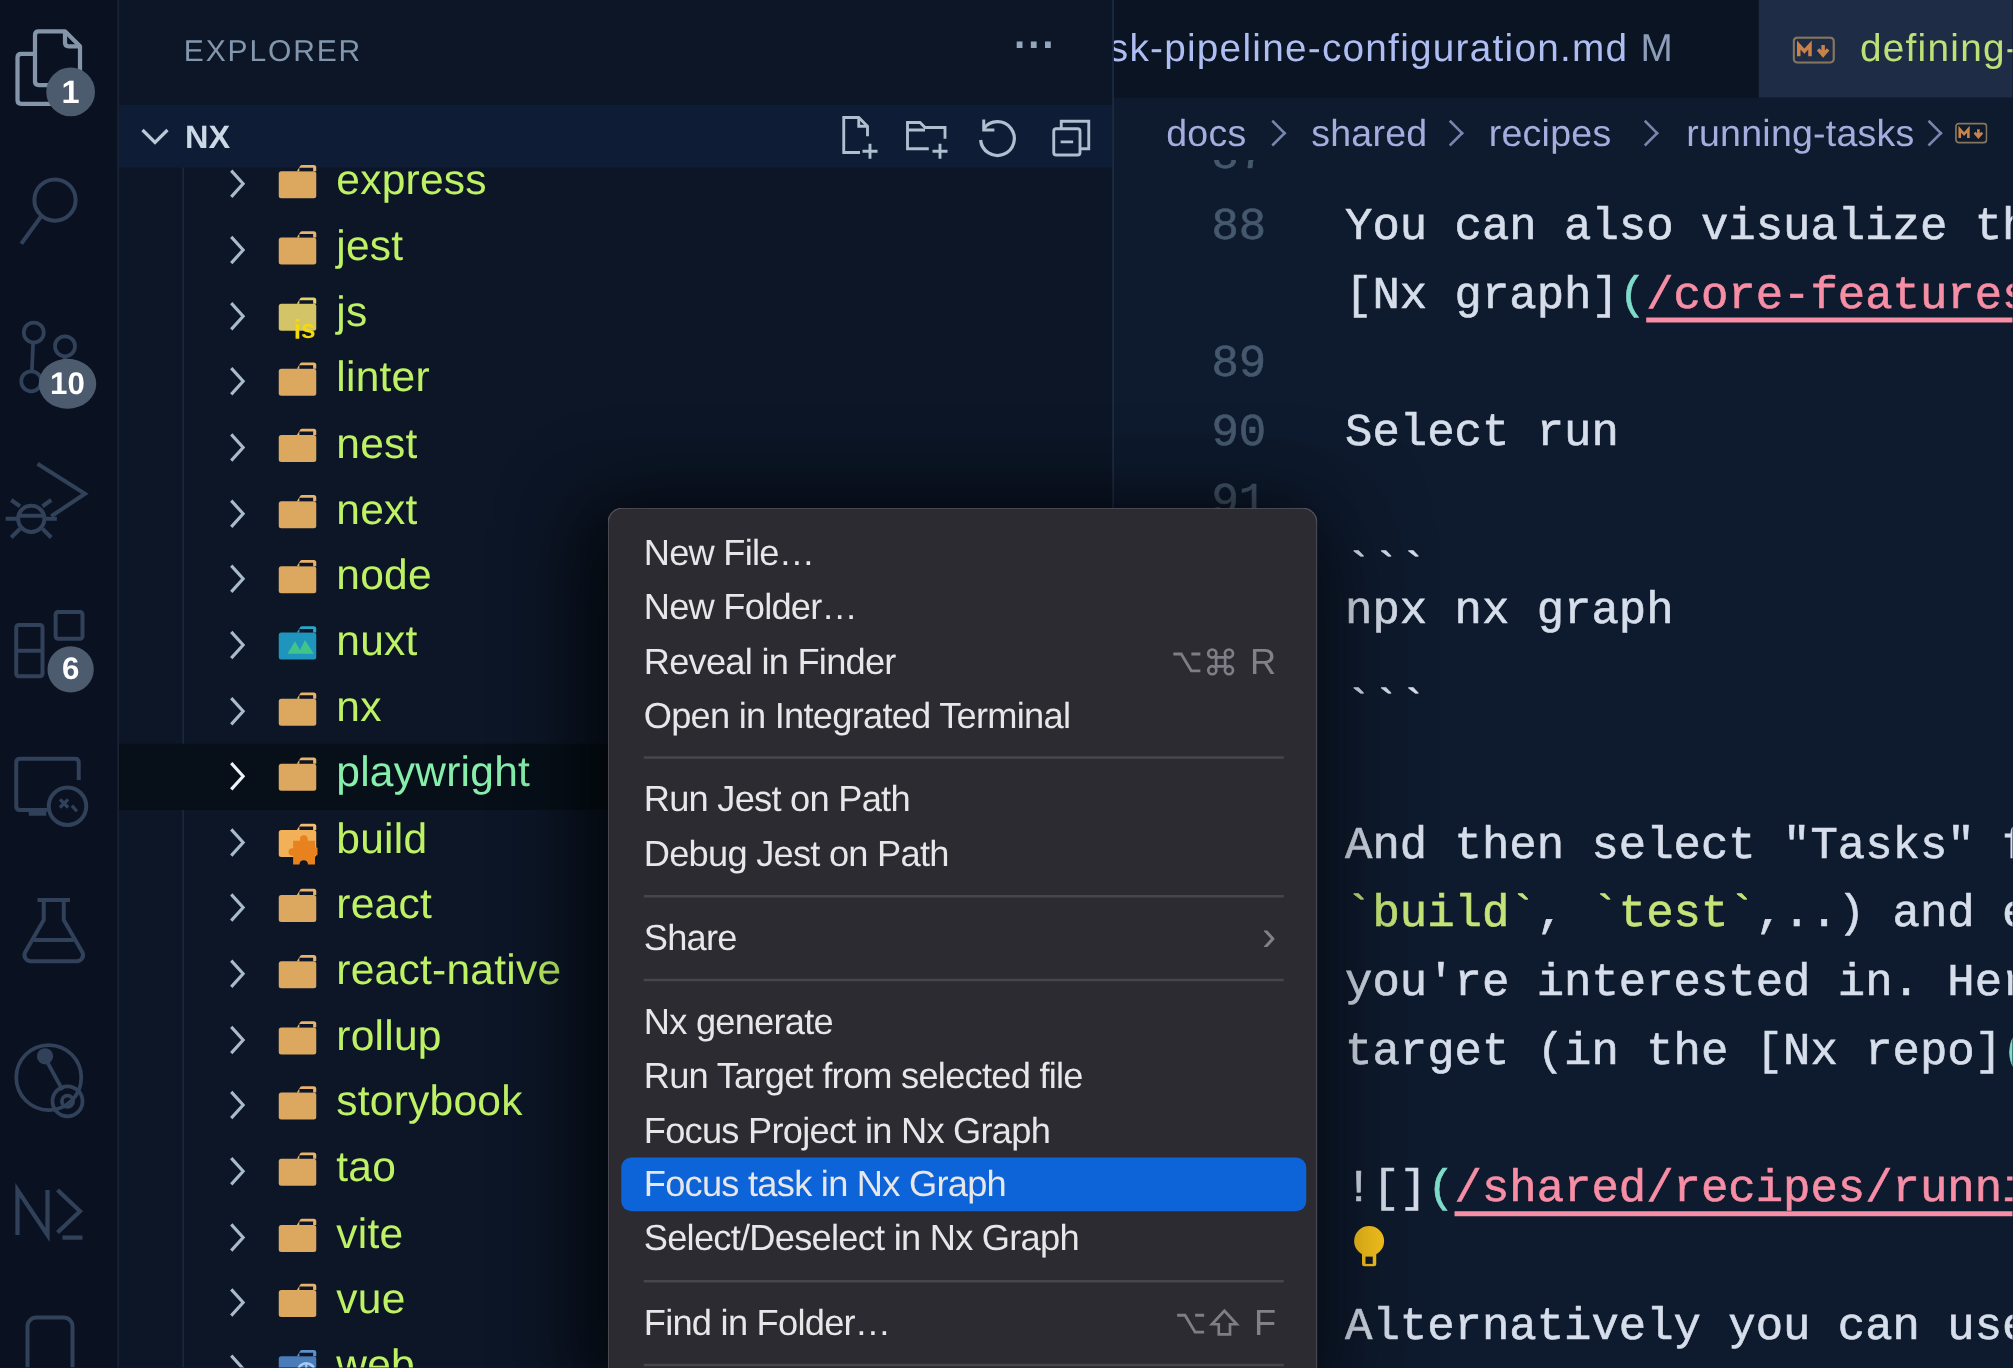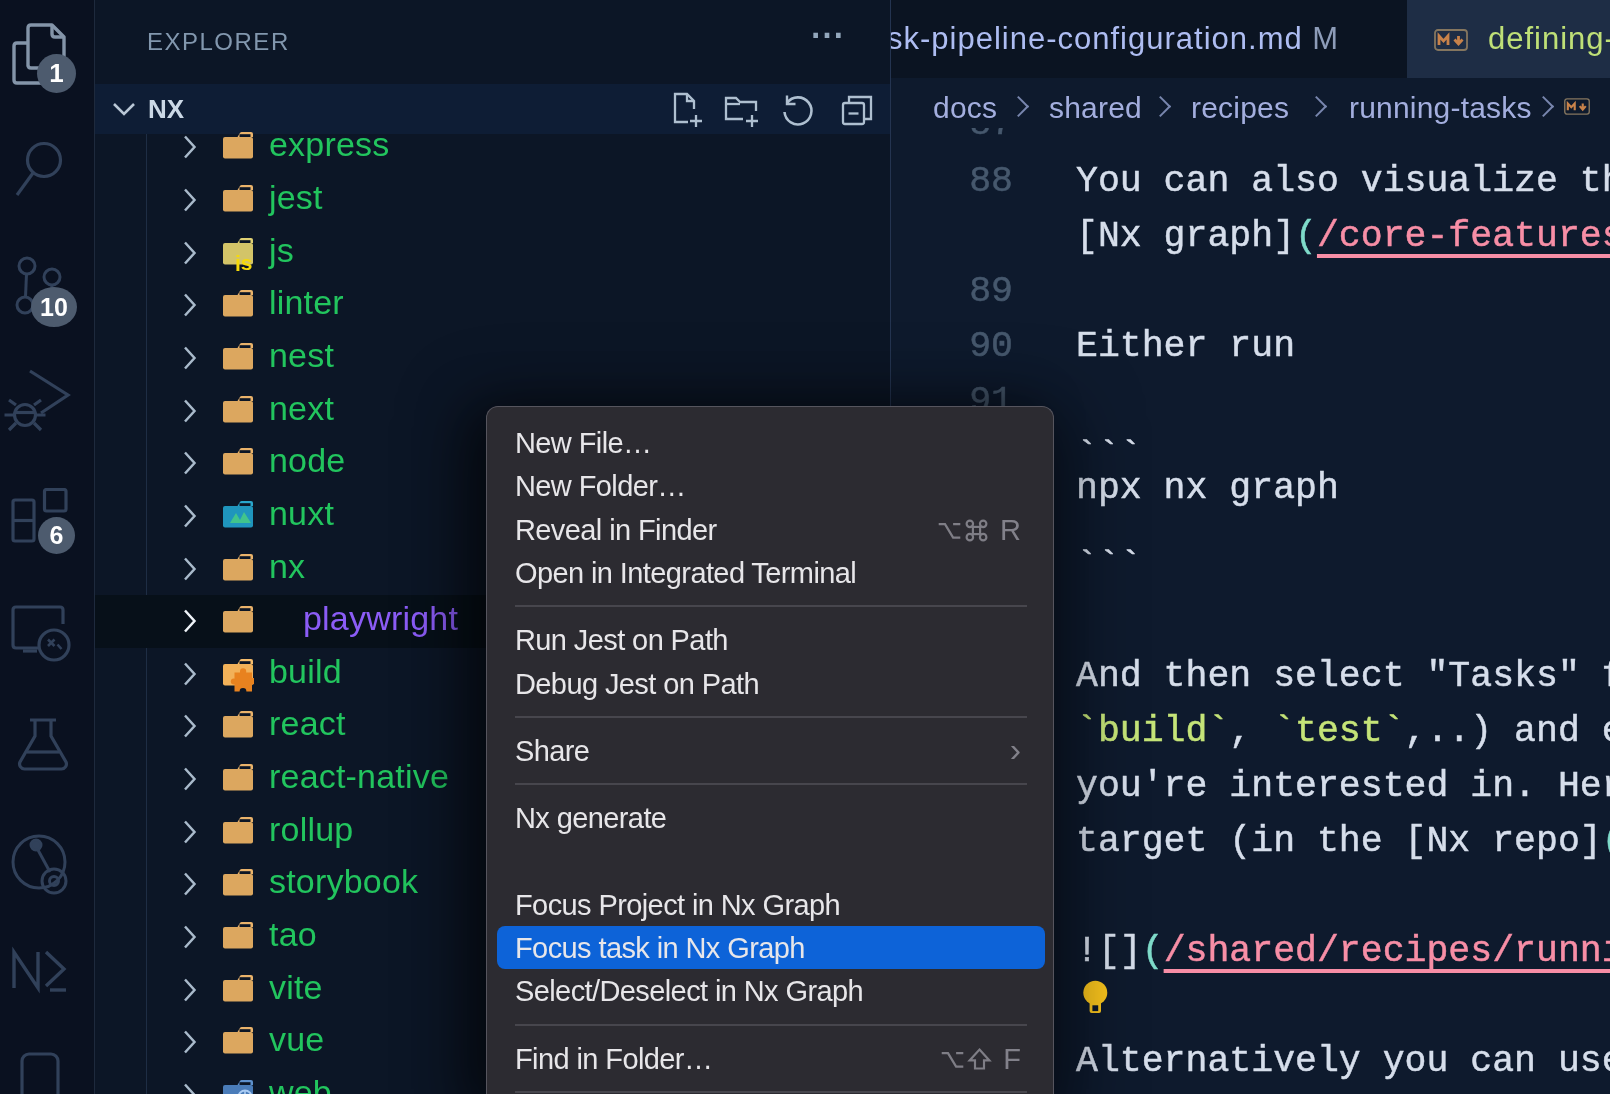--- a/index.html
+++ b/index.html
@@ -20,23 +20,23 @@
   #expl-dots { position:absolute; left:715px; top:14px; font-size:34px;
     color:#93a7bc; letter-spacing:3px; font-weight:bold; }
   #nxheader { position:absolute; left:0; top:84px; width:795px; height:50px;
     background:#0e1d35; }
   #nxheader .nxlab { position:absolute; left:53px; top:10px; font-size:26px;
     font-weight:bold; color:#cbd8e6; }
   .treerow { position:absolute; left:0; width:795px; height:53px; }
   .treerow .chev { position:absolute; left:87px; top:12px; }
   .treerow .ficon { position:absolute; left:127px; top:10px; }
   .treerow .lab { position:absolute; left:174px; top:4px; font-size:34px;
-    letter-spacing:0.2px; color:#22c55e; }
+    letter-spacing:0.2px; color:#bef264; }
   .treerow.sel { background:#071019; }
-  .treerow.sel .lab { color:#8b5cf6;margin-left:34px; }
+  .treerow.sel .lab { color:#86efac; }
   #indent-guide { position:absolute; left:51px; top:134px; width:1px; height:960px;
     background:#1e2d44; }
   
   #editor { position:absolute; left:890px; top:0; width:720px; height:1094px;
     background:#0e1a2d; overflow:hidden; border-left:1px solid #243450; }
   #tabbar { position:absolute; left:0; top:0; width:720px; height:78px; background:#0b1422; }
   #tab1 { position:absolute; left:0; top:0; width:516px; height:78px; background:#0b1422;
     overflow:hidden; }
   #tab1 .t { position:absolute; left:-4px; top:21px; font-size:31px; color:#aebdf2;
     white-space:pre; letter-spacing:1px; }
@@ -329,21 +329,21 @@
 </div>
 
 <div id="editor">
   <div id="codearea">
       <div class="gut" style="top:96.5px">87</div>
       <div class="gut" style="top:153.5px">88</div>
       <div class="codeline" style="top:153.5px">You can also visualize th</div>
       <div class="codeline" style="top:208.5px">[Nx graph]<span class="teal">(</span><span class="lnk">/core-features</span></div>
       <div class="gut" style="top:263.5px">89</div>
       <div class="gut" style="top:318.5px">90</div>
-      <div class="codeline" style="top:318.5px">Either run</div>
+      <div class="codeline" style="top:318.5px">Select run</div>
       <div class="gut" style="top:373.5px">91</div>
       <div class="codeline" style="top:428.5px">```</div>
       <div class="codeline" style="top:461px">npx nx graph</div>
       <div class="codeline" style="top:538.5px">```</div>
       <div class="codeline" style="top:648.5px">And then select "Tasks" f</div>
       <div class="codeline" style="top:703.5px"><span class="grn">`build`</span>, <span class="grn">`test`</span>,..) and e</div>
       <div class="codeline" style="top:758.5px">you're interested in. Her</div>
       <div class="codeline" style="top:813.5px">target (in the [Nx repo]<span class="teal">(</span></div>
       <div class="codeline" style="top:923.5px">![]<span class="teal">(</span><span class="lnk">/shared/recipes/runni</span></div>
       <div class="codeline" style="top:1033.5px">Alternatively you can use</div>
@@ -496,20 +496,23 @@
     </div>
     <div class="msep" style="top:308.8px"></div>
     <div class="mi" style="top:321.8px">
       <span class="txt">Share</span>
       <span class="sc" style="font-size:34px;top:1px">›</span>
     </div>
     <div class="msep" style="top:376.1px"></div>
     <div class="mi" style="top:389.1px">
       <span class="txt">Nx generate</span>
     </div>
+    <div class="mi" style="top:432.40000000000003px">
+      <span class="txt">Run Target from selected file</span>
+    </div>
     <div class="mi" style="top:475.70000000000005px">
       <span class="txt">Focus Project in Nx Graph</span>
     </div>
     <div class="mi hl" style="top:519px">
       <span class="txt">Focus task in Nx Graph</span>
     </div>
     <div class="mi" style="top:562.3px">
       <span class="txt">Select/Deselect in Nx Graph</span>
     </div>
     <div class="msep" style="top:616.5999999999999px"></div>

